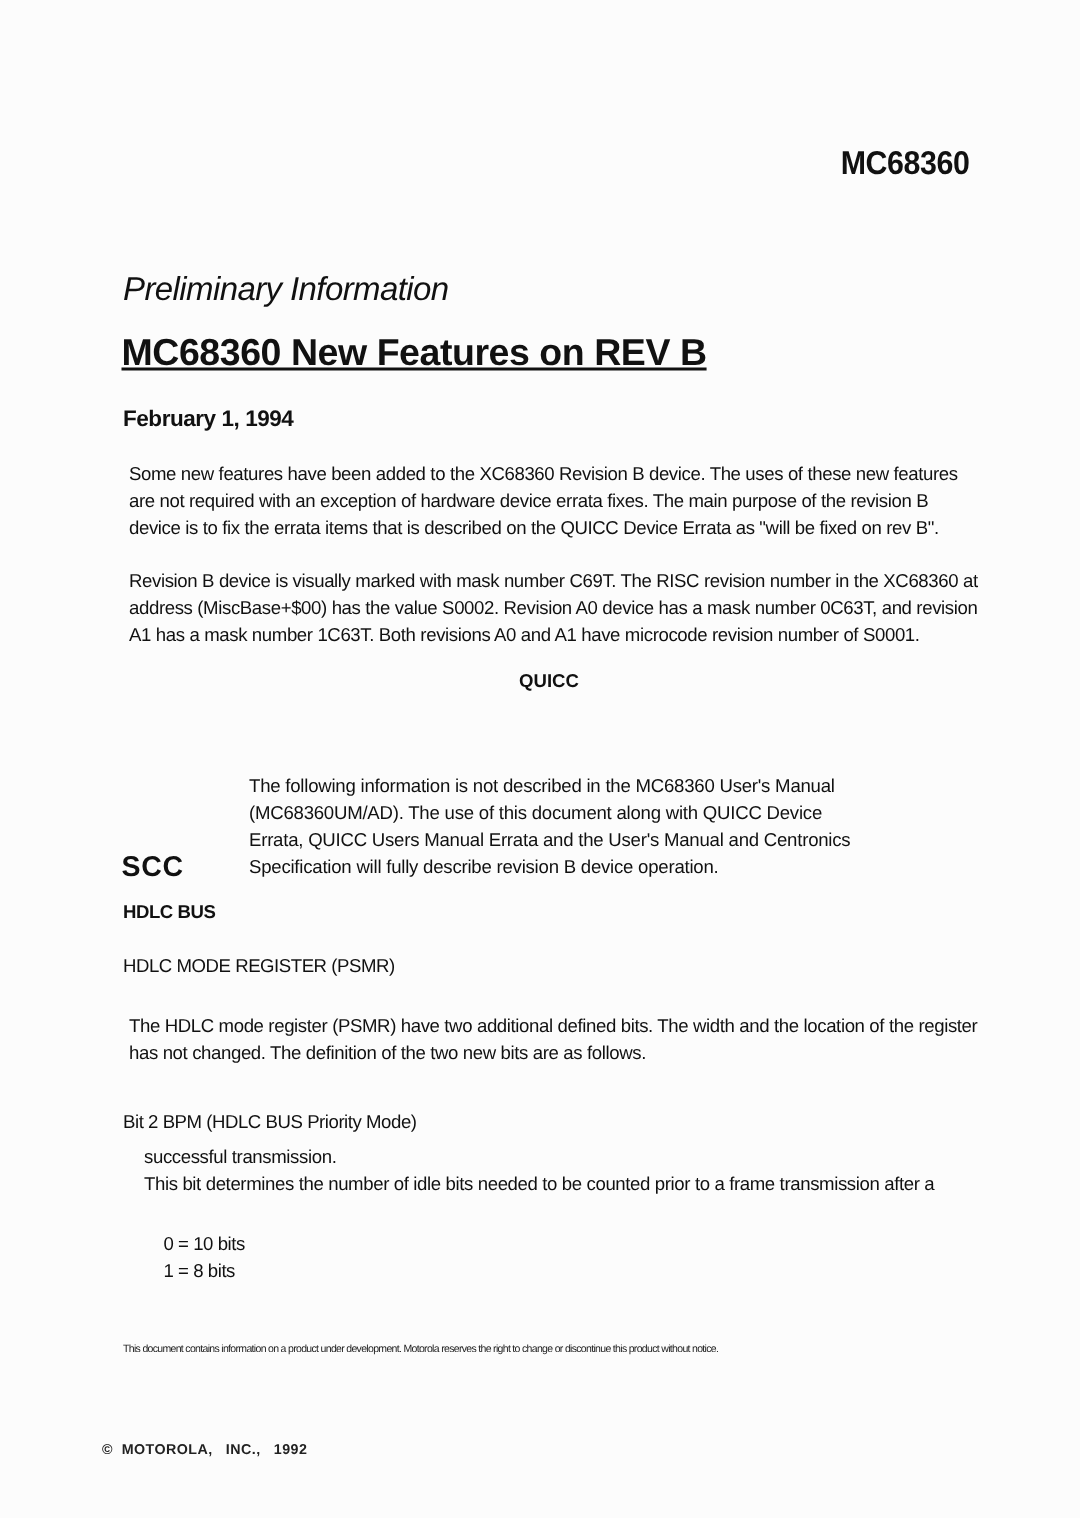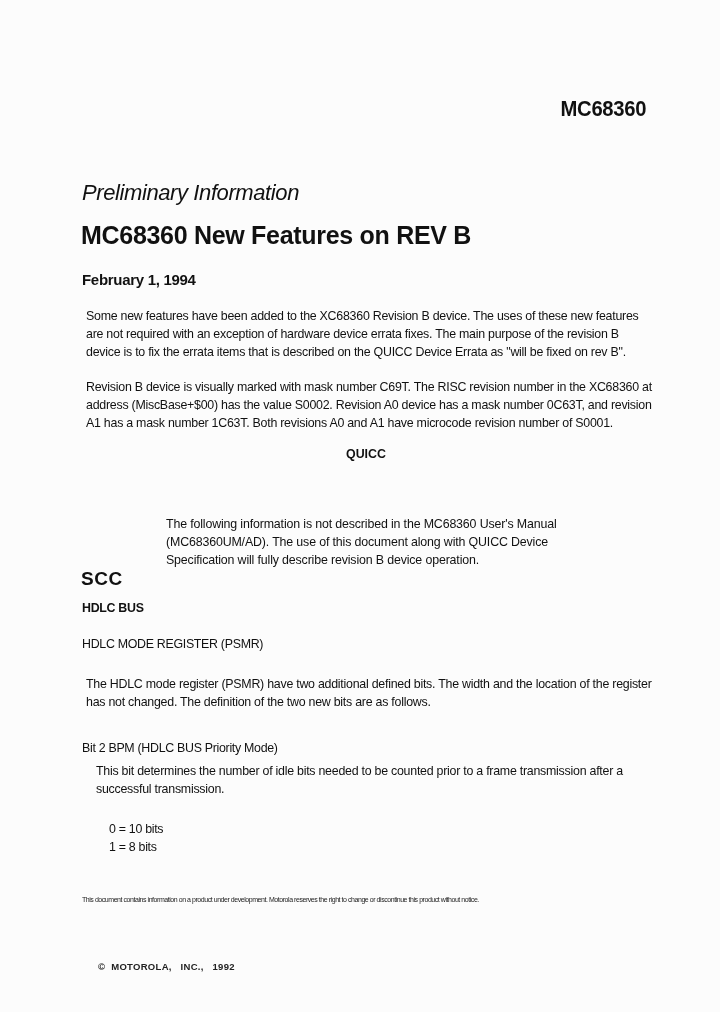--- a/index.html
+++ b/index.html
@@ -13,20 +13,21 @@
     right: 74px; top: 96px; font-size: 22px; font-weight: bold;
     letter-spacing: -0.3px; transform: scaleX(0.92); transform-origin: right top;
   }
   .prelim {
     left: 82px; top: 180px; font-size: 22px; font-style: italic;
     letter-spacing: -0.4px;
   }
   .title {
     left: 81px; top: 221px; font-size: 25px; font-weight: bold;
     letter-spacing: -0.3px;
+    text-decoration: underline;
   }
   .date {
     left: 82px; top: 271px; font-size: 15px; font-weight: bold;
     letter-spacing: -0.3px;
   }
   .para {
     left: 82px; width: 580px; font-size: 12.4px; line-height: 18px;
     letter-spacing: -0.25px; margin: 4px;
   }
   .para span.line { display: block; white-space: nowrap; }
@@ -57,21 +58,21 @@
   .bit-desc span.line { display: block; white-space: nowrap; }
   .bit-values {
     left: 109px; top: 820px; font-size: 12.4px; line-height: 18px; letter-spacing: -0.3px;
   }
   .bit-values span.line { display: block; white-space: nowrap; }
   .fineprint {
     left: 82px; top: 896px; font-size: 7px; letter-spacing: -0.45px; color: #222;
     white-space: nowrap;
   }
   .copyright {
-    left: 98px; top: 961px; font-size: 9.5px; font-weight: bold; letter-spacing: 0.3px;
+    left: 68px; top: 961px; font-size: 9.5px; font-weight: bold; letter-spacing: 0.3px;
     color: #222; white-space: pre; text-align: right;
   }
 </style>
 </head>
 <body>
 
 <div class="abs part-number">MC68360</div>
 
 <div class="abs prelim">Preliminary Information</div>
 <div class="abs title">MC68360 New Features on REV B</div>
@@ -86,36 +87,37 @@
 <p class="abs para" style="top:374px;">
   <span class="line">Revision B device is visually marked with mask number C69T. The  RISC revision number in the XC68360 at</span>
   <span class="line">address (MiscBase+$00) has  the value S0002. Revision A0 device has a mask number 0C63T,  and  revision</span>
   <span class="line">A1 has a mask number 1C63T. Both revisions A0 and A1 have  microcode revision number of S0001.</span>
 </p>
 
 <div class="abs note-heading">QUICC</div>
 <div class="abs note-body">
   <span class="line">The following information is not described in the MC68360 User's  Manual</span>
   <span class="line">(MC68360UM/AD). The use of this document along with QUICC  Device</span>
+  <span class="line">Errata, QUICC Users Manual Errata and the User's Manual and Centronics</span>
   <span class="line">Specification will  fully describe revision B device operation.</span>
 </div>
 
 <div class="abs section-h1">SCC</div>
 <div class="abs section-h2">HDLC BUS</div>
 <div class="abs section-h3">HDLC MODE REGISTER (PSMR)</div>
 
 <p class="abs para" style="top:671px;">
   <span class="line">The HDLC mode register (PSMR) have two additional defined bits. The  width and the location of the register</span>
   <span class="line">has not changed. The  definition of the two new bits are as follows.</span>
 </p>
 
 <div class="abs bit-heading">Bit 2 BPM (HDLC BUS Priority Mode)</div>
 <div class="abs bit-desc">
+  <span class="line">successful transmission.</span>
   <span class="line">This bit determines the number of idle bits needed to be counted  prior to a frame transmission after a</span>
-  <span class="line">successful transmission.</span>
 </div>
 <div class="abs bit-values">
   <span class="line">0 = 10 bits</span>
   <span class="line">1 = 8 bits</span>
 </div>
 
 <div class="abs fineprint">This document contains information on a product under development.  Motorola reserves the right to change or discontinue this product without notice.</div>
 <div class="abs copyright">©  MOTOROLA,   INC.,   1992</div>
 
 </body></html>

